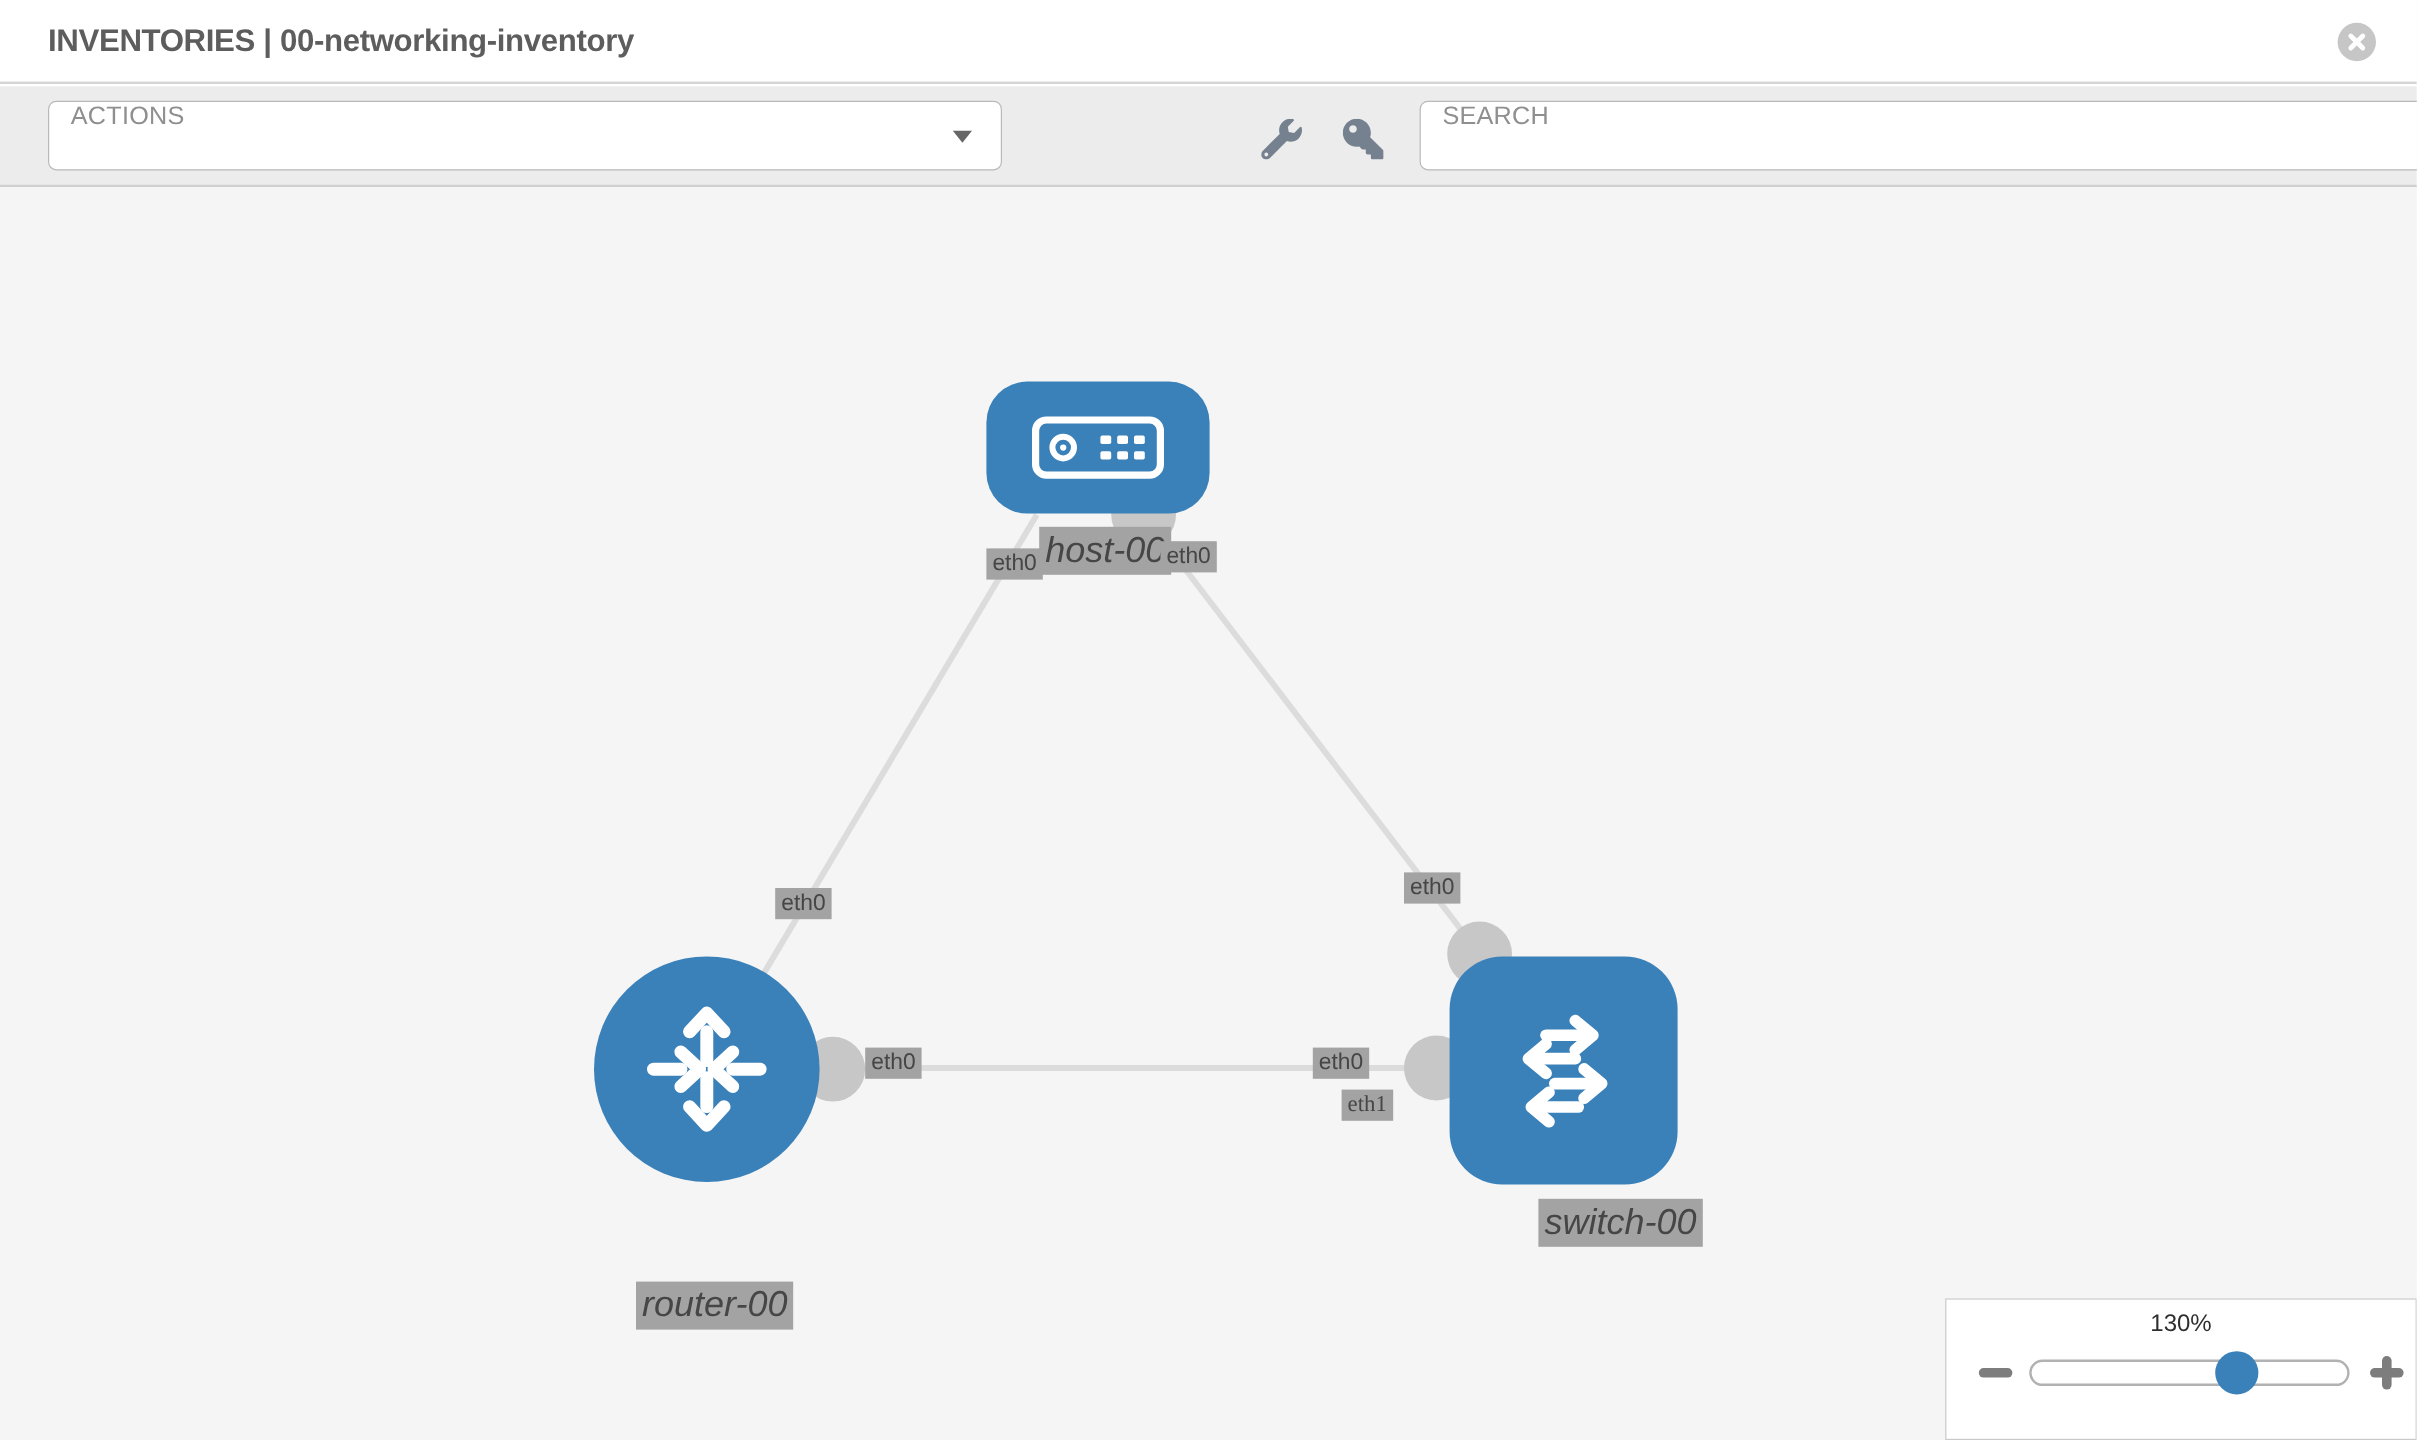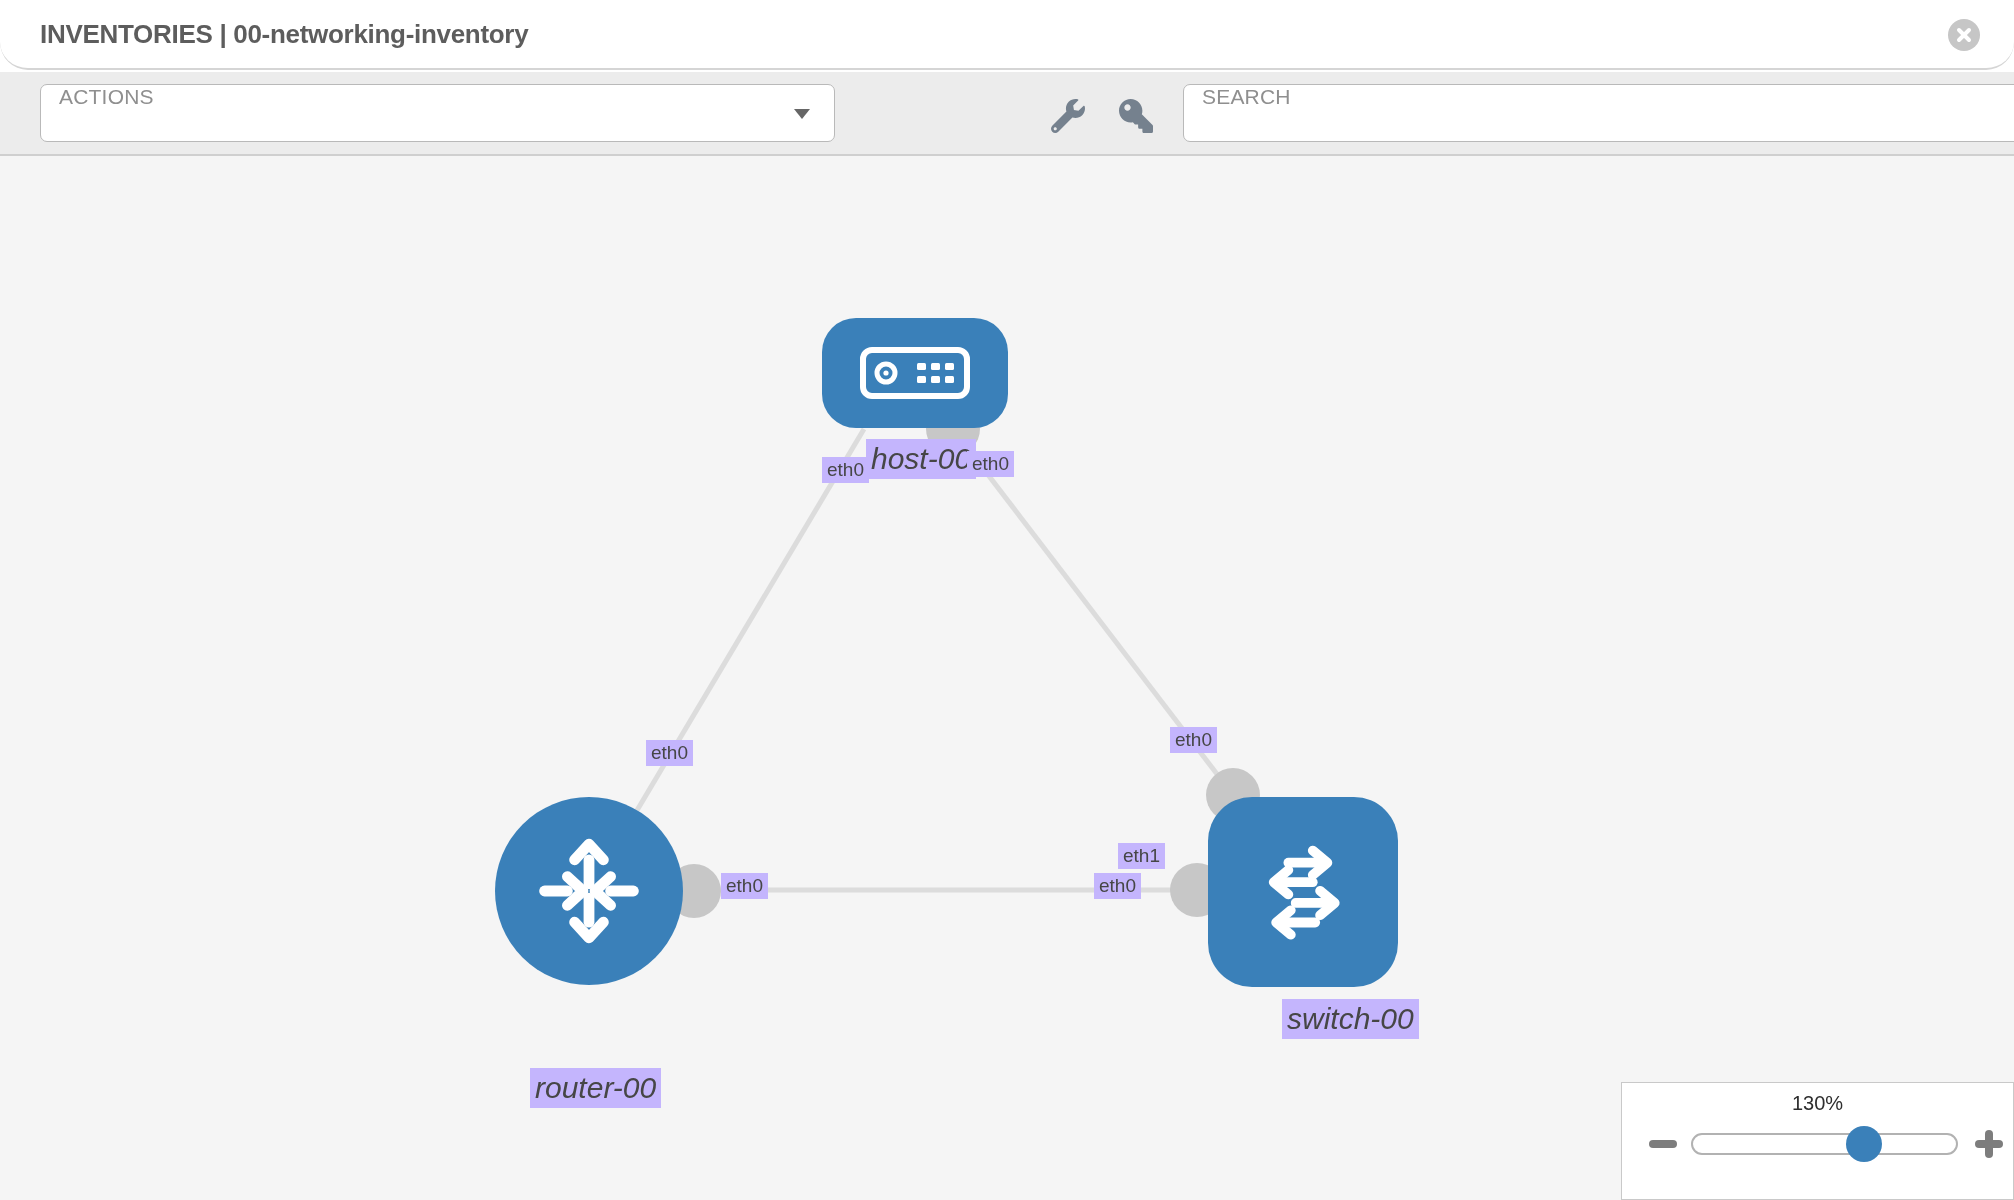--- a/index.html
+++ b/index.html
@@ -3,21 +3,21 @@
 <meta charset="utf-8">
 <style>
   * { margin: 0; padding: 0; box-sizing: border-box; }
   html, body { width: 2014px; height: 1200px; overflow: hidden; }
   body { font-family: "Liberation Sans", sans-serif; background: #fff; }
   .app { position: relative; width: 2014px; height: 1200px; }
 
   
   .titlebar {
     position: absolute; top: 0; left: 0; right: 0; height: 70px;
-    background: #ffffff; border-bottom: 2px solid #d5d5d5; border-radius: 28px;
+    background: #ffffff; border-bottom: 2px solid #d5d5d5;
   }
   .page-title {
     position: absolute; left: 40px; top: 50%; transform: translateY(-50%);
     font-size: 26px; font-weight: bold; color: #5d5d5d; letter-spacing: -0.3px;
   }
   .close-btn {
     position: absolute; right: 34px; top: 19px; width: 32px; height: 32px;
     border: none; border-radius: 50%; background: #c6c6c6; cursor: pointer;
     display: flex; align-items: center; justify-content: center; padding: 0;
   }
@@ -63,37 +63,37 @@
   }
   .node {
     position: absolute; background: #3a80b9; cursor: pointer;
     display: flex; align-items: center; justify-content: center;
   }
   .node-host   { left: 822px;  top: 162px; width: 186px; height: 110px; border-radius: 34px; }
   .node-router { left: 495px;  top: 641px; width: 188px; height: 188px; border-radius: 50%; }
   .node-switch { left: 1208px; top: 641px; width: 190px; height: 190px; border-radius: 44px; }
 
   .chip {
-    position: absolute; background: #c4b5fd; color: #464646;
+    position: absolute; background: #a3a3a3; color: #464646;
     padding: 1px 5px; white-space: nowrap; line-height: 1.25;
   }
   .node-label { font-size: 30px; font-style: italic; }
   .iface-label { font-size: 19px; }
 
   .label-host    { left: 866px;  top: 283px; }
   .label-router  { left: 530px;  top: 864px; margin-top: 48px; }
   .label-switch  { left: 1244px; top: 843px; margin-left: 38px; }
 
   .iface-host-left     { left: 822px;  top: 301px; }
   .iface-host-right    { left: 967px;  top: 295px; }
   .iface-router-diag   { left: 646px;  top: 584px; }
   .iface-switch-top    { left: 1170px; top: 571px; }
   .iface-router-horiz  { left: 721px;  top: 717px; }
   .iface-overlap-back  { left: 1094px; top: 717px; }
-  .iface-overlap-front { left: 1118px; top: 687px; }
+  .iface-overlap-front { left: 1118px; top: 752px; font-family: Liberation Serif, serif; }
 
   
   .zoom-panel {
     position: absolute; left: 1621px; top: 926px; width: 393px; height: 118px;
     background: #ffffff; border: 1px solid #c9c9c9;
   }
   .zoom-level {
     position: absolute; top: 9px; left: 0; width: 100%;
     text-align: center; font-size: 20px; color: #2e2e2e;
   }

